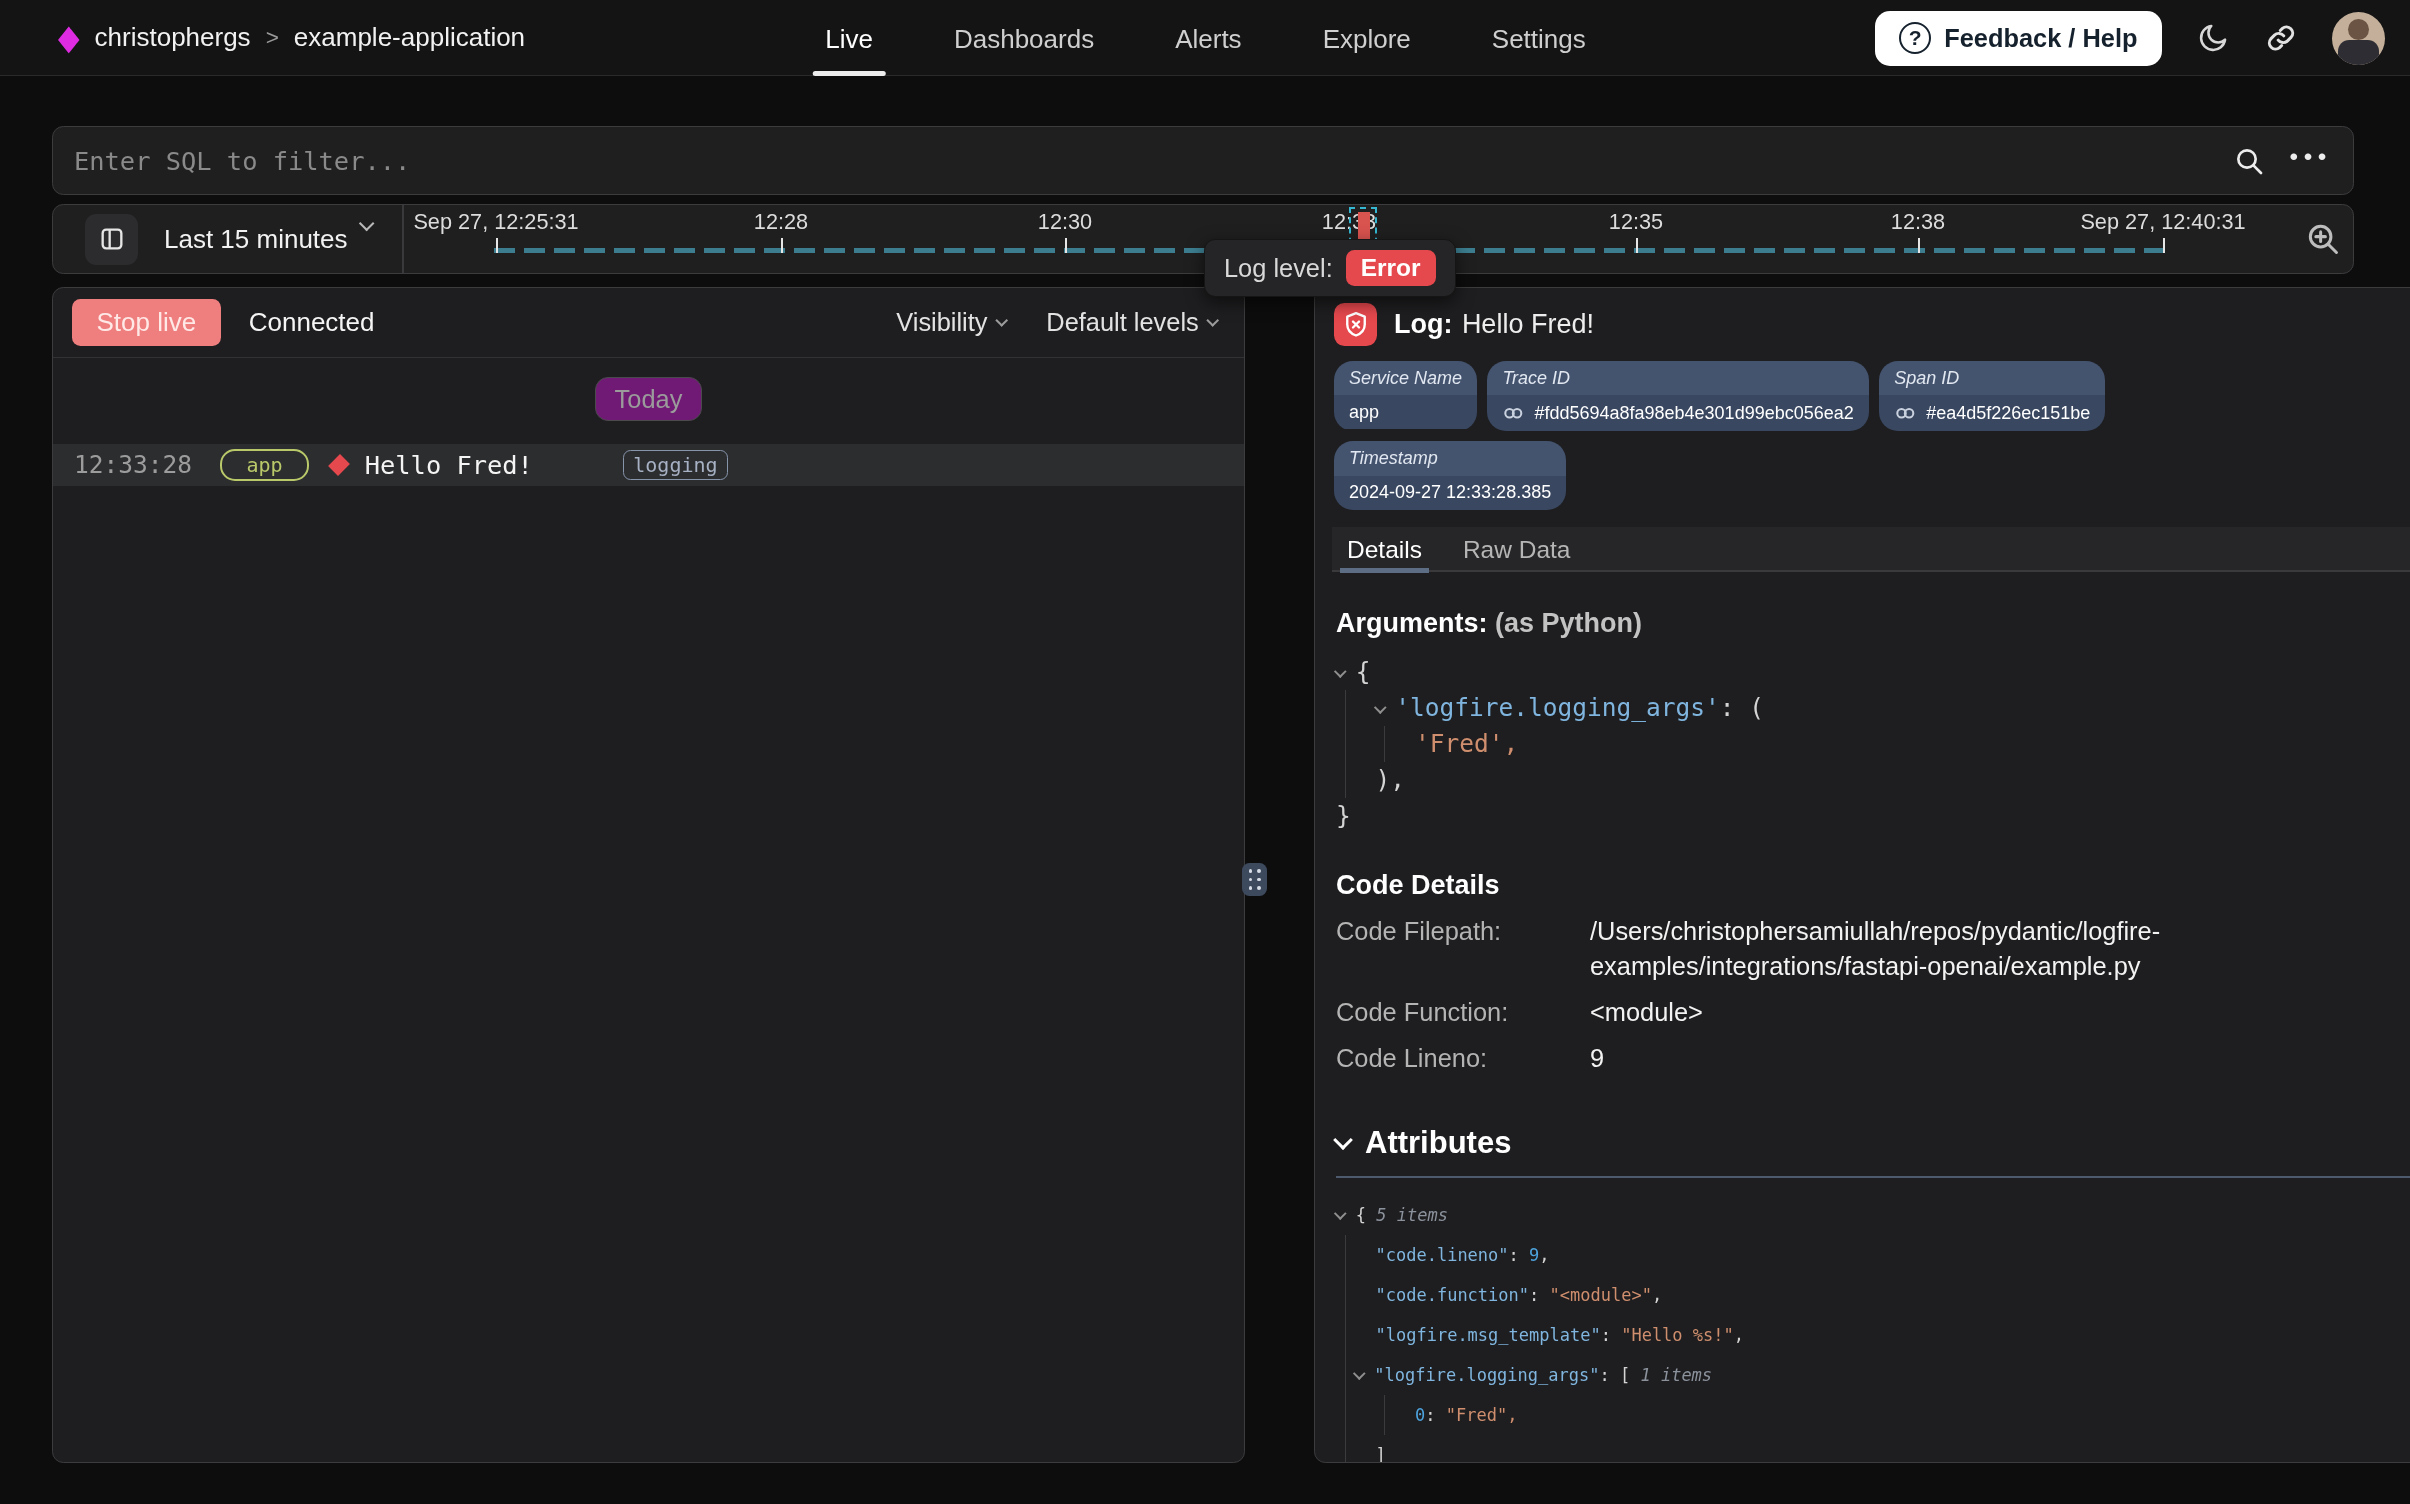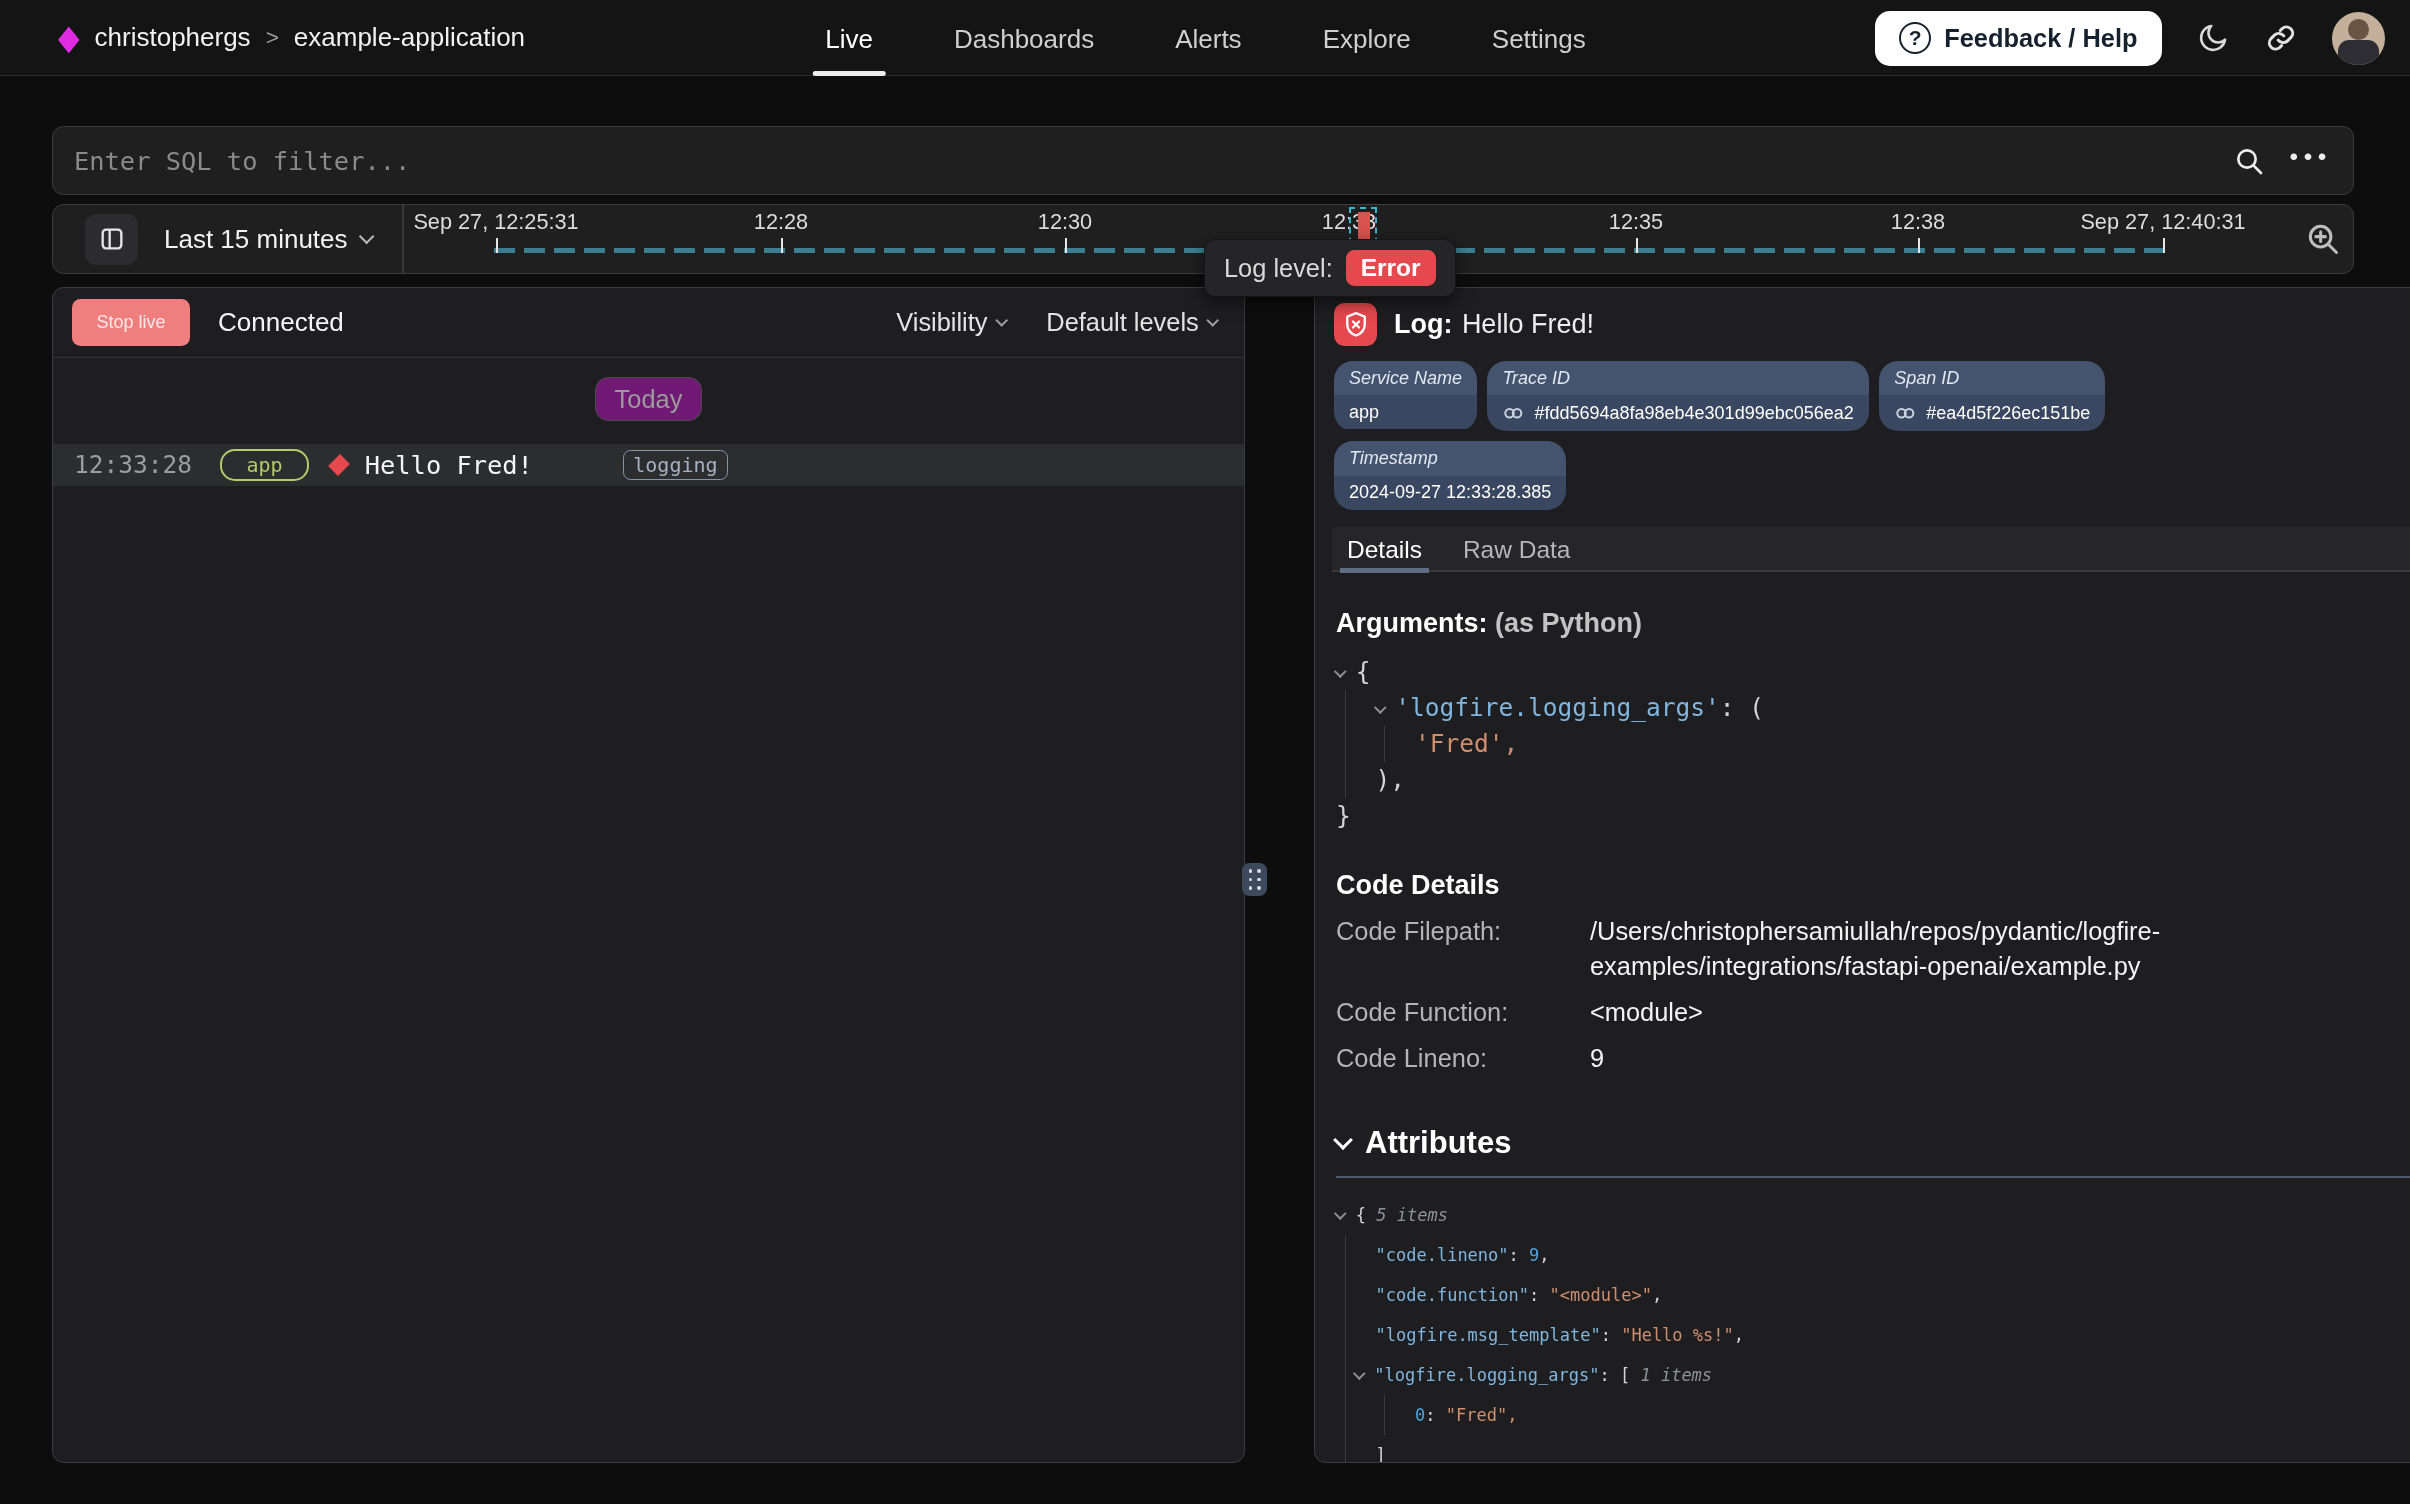--- a/index.html
+++ b/index.html
@@ -35,21 +35,21 @@
                font-family:"DejaVu Sans Mono", monospace; font-size:25.4px; color:#e8e8e8; }
   .sql-input::placeholder { color:#8a8a8a; }
   .sql-icons { display:flex; align-items:center; gap:24.5px; }
   .dots { color:#ededed; font-size:24.5px; letter-spacing:5.6px; line-height:1; padding-bottom:7.5px; cursor:pointer; }
 
   
   .time-bar { position:absolute; top:204px; left:52px; width:2302px; height:70px; background:#1f1f20;
               border:1.9px solid #3c3c3e; border-radius:11.3px; }
   .tb-left { position:absolute; left:0; top:0; height:100%; display:flex; align-items:center; gap:26px; padding-left:32px; }
   .tb-toggle { width:53px; height:51px; background:#2c2c2e; border:none; border-radius:11.3px; display:flex; align-items:center; justify-content:center; cursor:pointer; }
-  .tb-range { display:flex; align-items:center; font-size:26px; color:#f2f2f2; cursor:pointer; }
+  .tb-range { display:flex; font-size:26px; color:#f2f2f2; cursor:pointer; }
   .chev-down { display:inline-block; width:11.3px; height:11.3px; border-right:2.8px solid #b9b9b9; border-bottom:2.8px solid #b9b9b9;
                transform:rotate(45deg); margin-left:13px; margin-top:-5.6px; }
   .tb-divider { position:absolute; left:349px; top:0; width:1.9px; height:100%; background:#39393b; }
   .timeline { position:absolute; left:383px; top:0; width:1919px; height:100%; }
   .tl-dash { position:absolute; left:58px; width:1669px; bottom:20px; height:4.7px;
              background:repeating-linear-gradient(90deg,#3c7e90 0 21px,transparent 21px 30px); }
   .tick { position:absolute; bottom:20px; width:1.9px; height:15px; background:#e6e6e6; }
   .tick-label { position:absolute; bottom:38px; transform:translateX(-50%); font-size:21.7px; color:#dcdcdc; white-space:nowrap; }
   .err-bar { position:absolute; left:922px; bottom:23.5px; width:12.2px; height:38px; background:#d9534f; cursor:pointer; }
   .err-sel { position:absolute; left:913px; bottom:19px; width:28px; height:47px; border:2.8px dashed #35b7d1; }
@@ -68,21 +68,21 @@
   .panel-right { left:1314px; width:1301px; }
 
   .drag-handle { position:absolute; left:1242px; top:863px; width:25.4px; height:33px; background:#3d4a5e; border-radius:7.5px;
                  z-index:40; display:grid; grid-template-columns:repeat(2,3.8px); grid-template-rows:repeat(3,3.8px);
                  gap:4.7px; place-content:center; cursor:col-resize; }
   .drag-handle i { width:3.8px; height:3.8px; border-radius:50%; background:#d7dde6; }
 
   
   .lp-header { height:70px; border-bottom:1.9px solid #323234; display:flex; align-items:center; padding:0 19px; }
   .stop-live { background:#ef7e7e; color:#ffe9e7; border:none; border-radius:8.5px; height:47px; padding:0 24.5px;
-               font-size:18px; cursor:pointer; }
+               font-size:26px; cursor:pointer; }
   .connected { margin-left:28px; color:#f5f5f5; font-size:26px; }
   .lp-filters { margin-left:auto; display:flex; gap:40px; padding-right:7.5px; }
   .lp-filter { color:#e3e3e3; font-size:25.4px; display:flex; align-items:center; cursor:pointer; }
   .lp-filter .chev-down { border-color:#9c9c9c; width:9.4px; height:9.4px; margin-left:9.4px; margin-top:-3.8px; }
   .empty-msg { margin-top:28px; text-align:center; color:#9b9b9b; font-size:25.4px; }
   .today-btn { display:block; margin:19px auto 0; background:#701a75; border:1.9px solid #4a4a4c; border-radius:13px;
                color:#9b9b9b; font-size:25.4px; padding:6.6px 19px; cursor:pointer; }
   .log-row { margin-top:22.6px; height:42px; background:#2c2d2f; display:flex; align-items:center; cursor:pointer; }
   .log-time { margin-left:21px; color:#9c9c9c; font-family:"DejaVu Sans Mono",monospace; font-size:24.5px; }
   .tag-app { margin-left:28px; border:2.8px solid #b9c96a; color:#b9c96a; border-radius:15px; padding:1.9px 24.5px;

